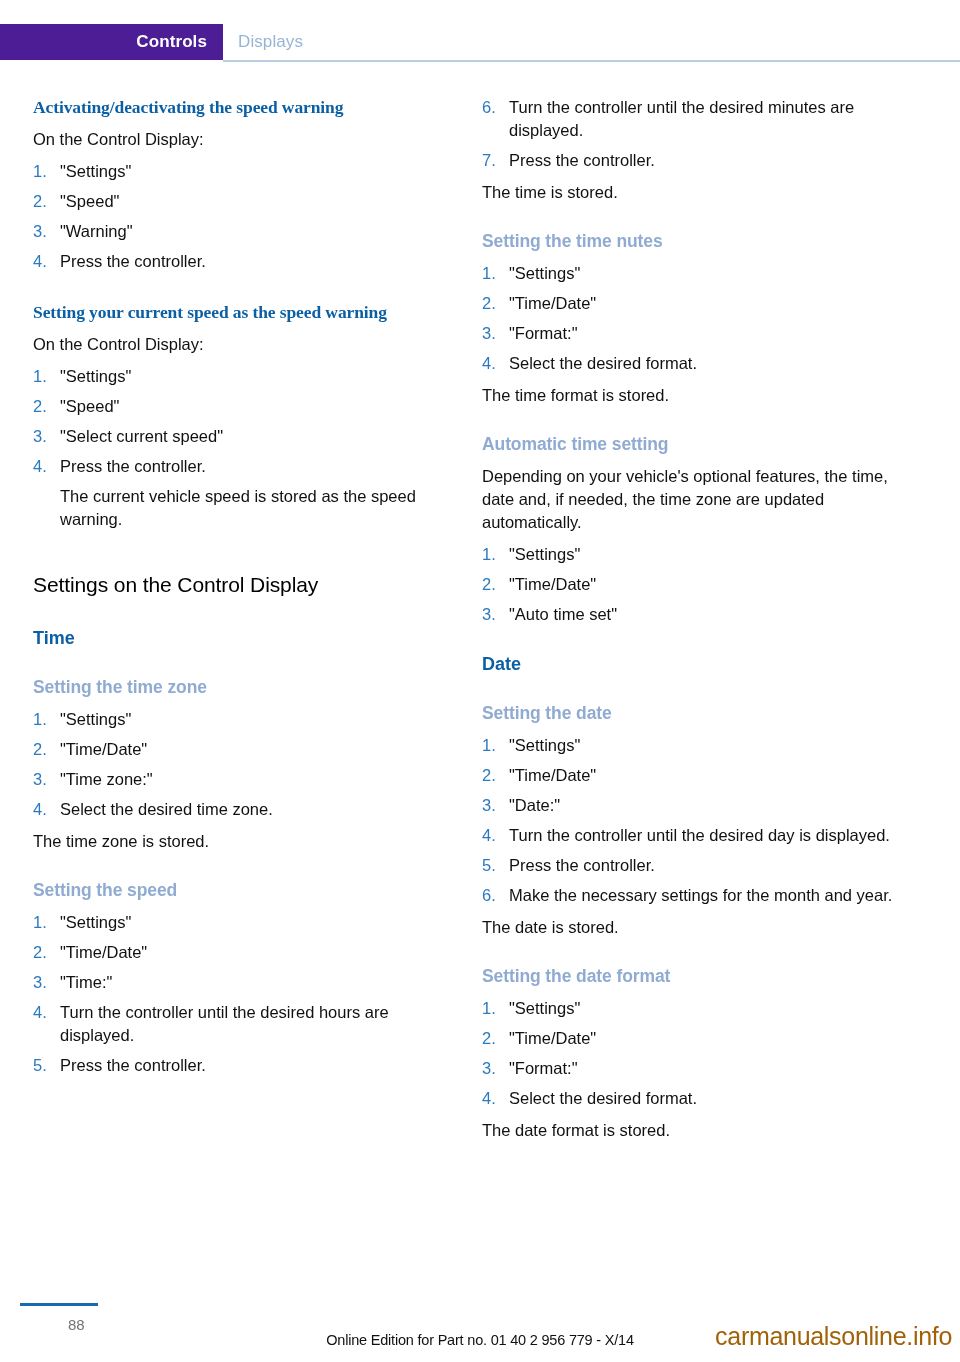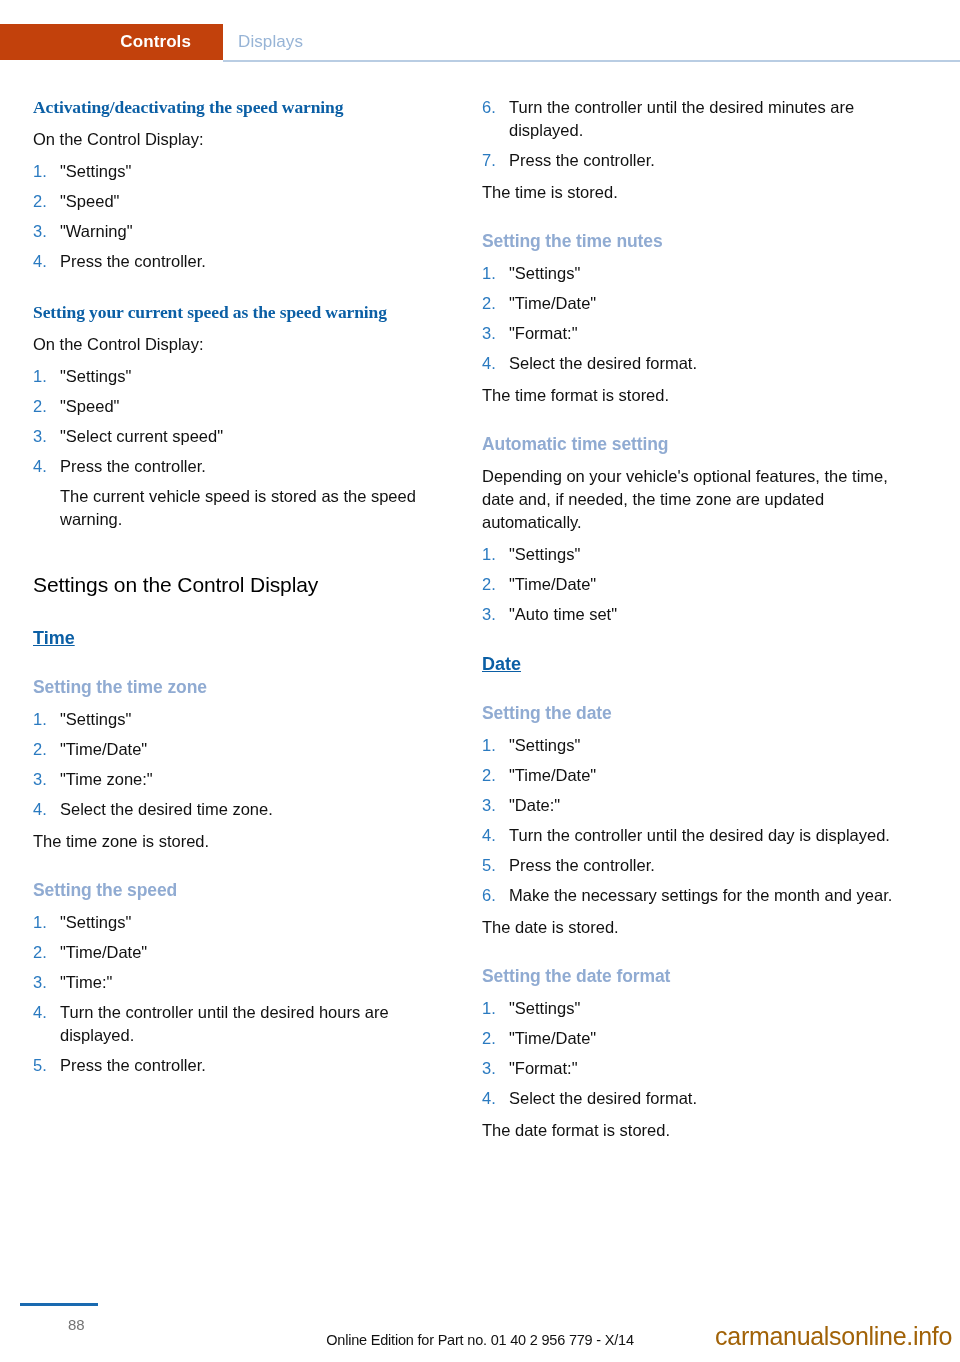--- a/index.html
+++ b/index.html
@@ -23,24 +23,24 @@
     left: 0;
     width: 960px;
     height: 36px;
   }
   .tab-active {
     position: absolute;
     left: 0;
     top: 0;
     width: 223px;
     height: 36px;
-    background: #c2410c;
+    background: #4c1d95;
     box-sizing: border-box;
     text-align: right;
-    padding-right: 32px;
+    padding-right: 16px;
     line-height: 36px;
     color: #ffffff;
     font-size: 17px;
     font-weight: bold;
     letter-spacing: 0.1px;
   }
   .tab-inactive {
     position: absolute;
     left: 238px;
     top: 0;
@@ -77,21 +77,20 @@
     color: #000000;
     margin: 38px 0 0 0;
     letter-spacing: -0.1px;
   }
   h2.h-sec {
     font-size: 18px;
     line-height: 24px;
     font-weight: bold;
     color: #0b5fa5;
     margin: 26px 0 0 0;
-    text-decoration: underline;
   }
   h3.h-sub {
     font-size: 17.5px;
     line-height: 23px;
     font-weight: bold;
     color: #0b5fa5;
     margin: 28px 0 0 0;
     letter-spacing: -0.1px;
     font-family: Liberation Serif, serif;
   }

